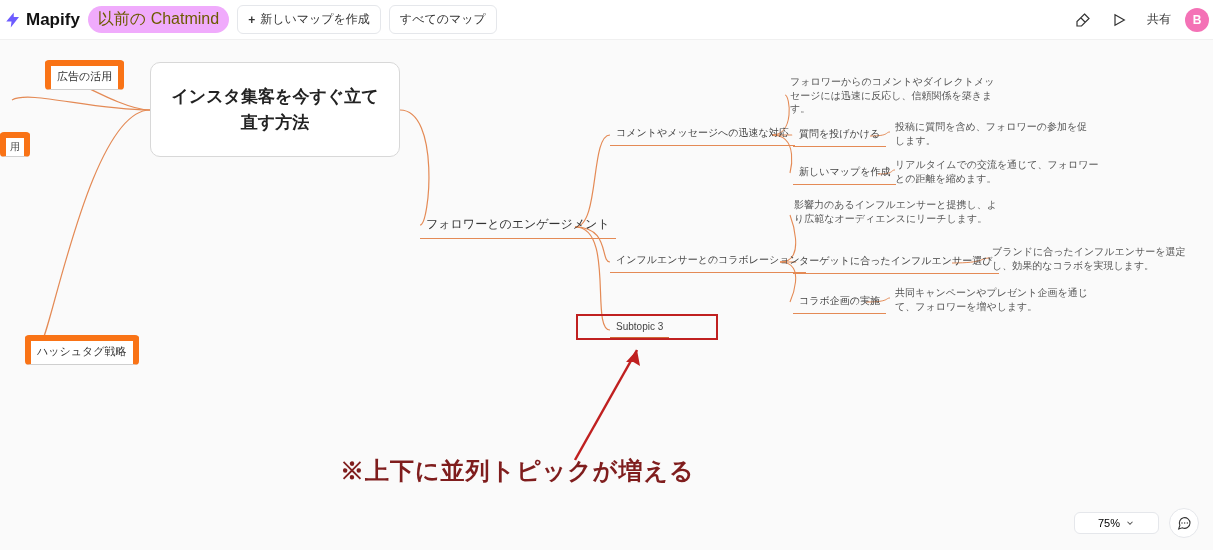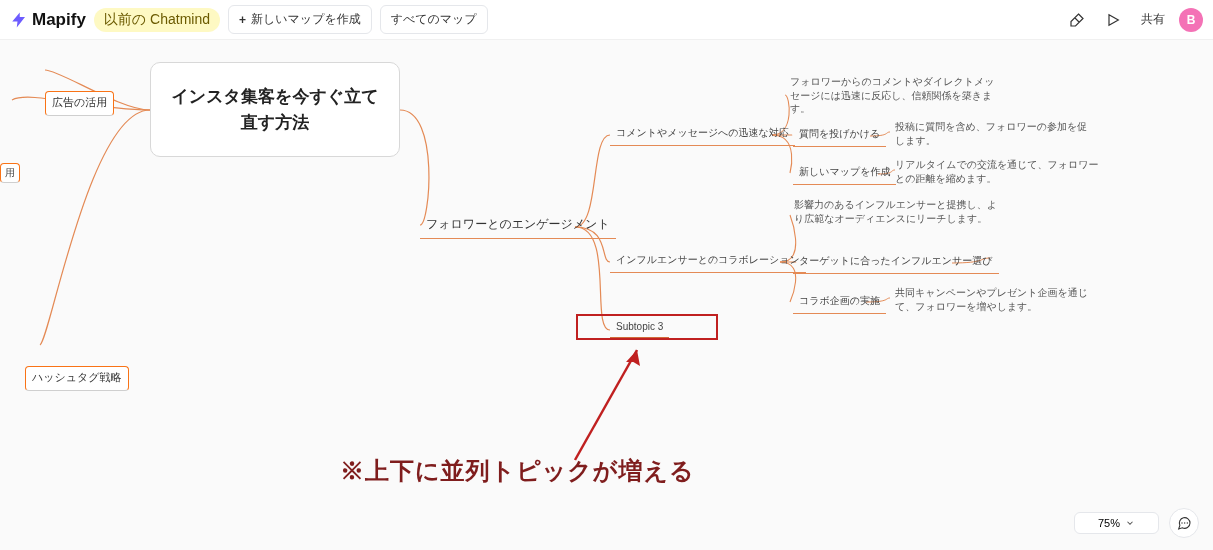--- a/index.html
+++ b/index.html
@@ -8,32 +8,32 @@
     background: #fff;
     width: 1213px;
     height: 550px;
     overflow: hidden;
     position: relative;
   }
   .toolbar {
     height: 40px;
     display: flex;
     align-items: center;
-    padding: 0 10px;
+    padding: 0 4px;
     gap: 8px;
     border-bottom: 1px solid #f0f0f0;
     background:#fff;
   }
   .logo {
     display:flex; align-items:center; gap:4px;
     font-weight:700; font-size:17px; color:#111;
   }
   .pill {
-    background:#fef9c3; color:#6b5a00;
-    border-radius:14px; padding:3px 10px; font-size:14px;
+    background:#f0abfc; color:#6b5a00;
+    border-radius:14px; padding:3px 10px; font-size:16px;
   }
   .btn {
     background:#fff; border:1px solid #e5e7eb; border-radius:6px;
     padding:5px 10px; font-size:12px; color:#333; cursor:pointer;
     display:flex; align-items:center; gap:5px;
   }
   .spacer { flex:1; }
   .iconbtn {
     width:28px; height:28px; display:flex; align-items:center; justify-content:center;
     border-radius:6px; cursor:pointer; color:#444;
@@ -45,21 +45,21 @@
   }
   .canvas { position:absolute; left:0; top:40px; right:0; bottom:0; background:#fafafa; }
   svg.edges { position:absolute; left:0; top:0; width:100%; height:100%; }
   .node {
     position:absolute; font-size:11px; color:#333;
     border-bottom:1px solid #e48a55;
     padding:3px 6px 5px 6px;
     white-space:nowrap;
   }
   .node.small { font-size:10px; color:#444; }
-  .node.box { border:1px solid #f97316; border-radius:4px; border-bottom:1px solid #cfcfcf; background:#fff;margin-top:31px; }
+  .node.box { border:6px solid #f97316; border-radius:4px; border-bottom:1px solid #cfcfcf; background:#fff; }
   .node.gray { border-bottom-color:#bbb; }
   .central {
     position:absolute; left:150px; top:22px; width:250px; height:95px;
     border:1px solid #d8d8d8; border-radius:10px; background:#fff;
     display:flex; align-items:center; justify-content:center;
     text-align:center; font-size:17px; font-weight:700; color:#222;
     padding:10px 20px; line-height:1.5;
   }
   .subtopic-box {
     position:absolute; border:2px solid #c02020;
@@ -170,20 +170,21 @@
 
   <div class="node small" style="left:793px; top:84px;">質問を投げかける</div>
   <div class="node small" style="left:793px; top:122px;">新しいマップを作成</div>
   <div class="node small" style="left:793px; top:211px;">ターゲットに合ったインフルエンサー選び</div>
   <div class="node small" style="left:793px; top:251px;">コラボ企画の実施</div>
 
   <div class="desc" style="left:790px; top:35px; width:210px;">フォロワーからのコメントやダイレクトメッセージには迅速に反応し、信頼関係を築きます。</div>
   <div class="desc" style="left:895px; top:80px; width:200px;">投稿に質問を含め、フォロワーの参加を促します。</div>
   <div class="desc" style="left:895px; top:118px; width:205px;">リアルタイムでの交流を通じて、フォロワーとの距離を縮めます。</div>
   <div class="desc" style="left:794px; top:158px; width:210px;">影響力のあるインフルエンサーと提携し、より広範なオーディエンスにリーチします。</div>
+  <div class="desc" style="left:992px; top:205px; width:200px;">ブランドに合ったインフルエンサーを選定し、効果的なコラボを実現します。</div>
   <div class="desc" style="left:895px; top:246px; width:210px;">共同キャンペーンやプレゼント企画を通じて、フォロワーを増やします。</div>
 
   <div class="annot" style="left:340px; top:415px;">※上下に並列トピックが増える</div>
 
   <div class="bottombar">
     <div class="zoom">
       <span>75%</span>
       <svg width="10" height="10" viewBox="0 0 24 24">
           <path fill="none" stroke="#555" stroke-width="2.5" d="m6 9 6 6 6-6"></path>
         </svg>

